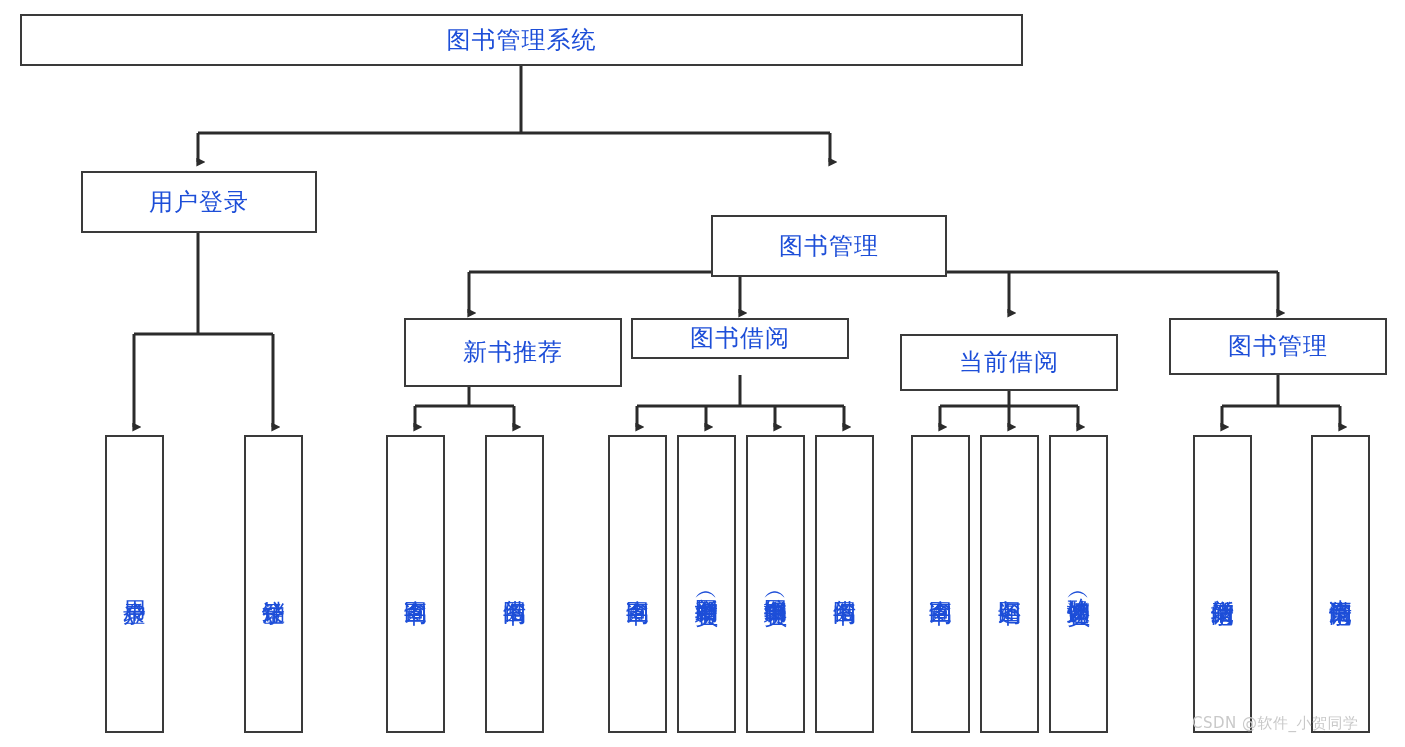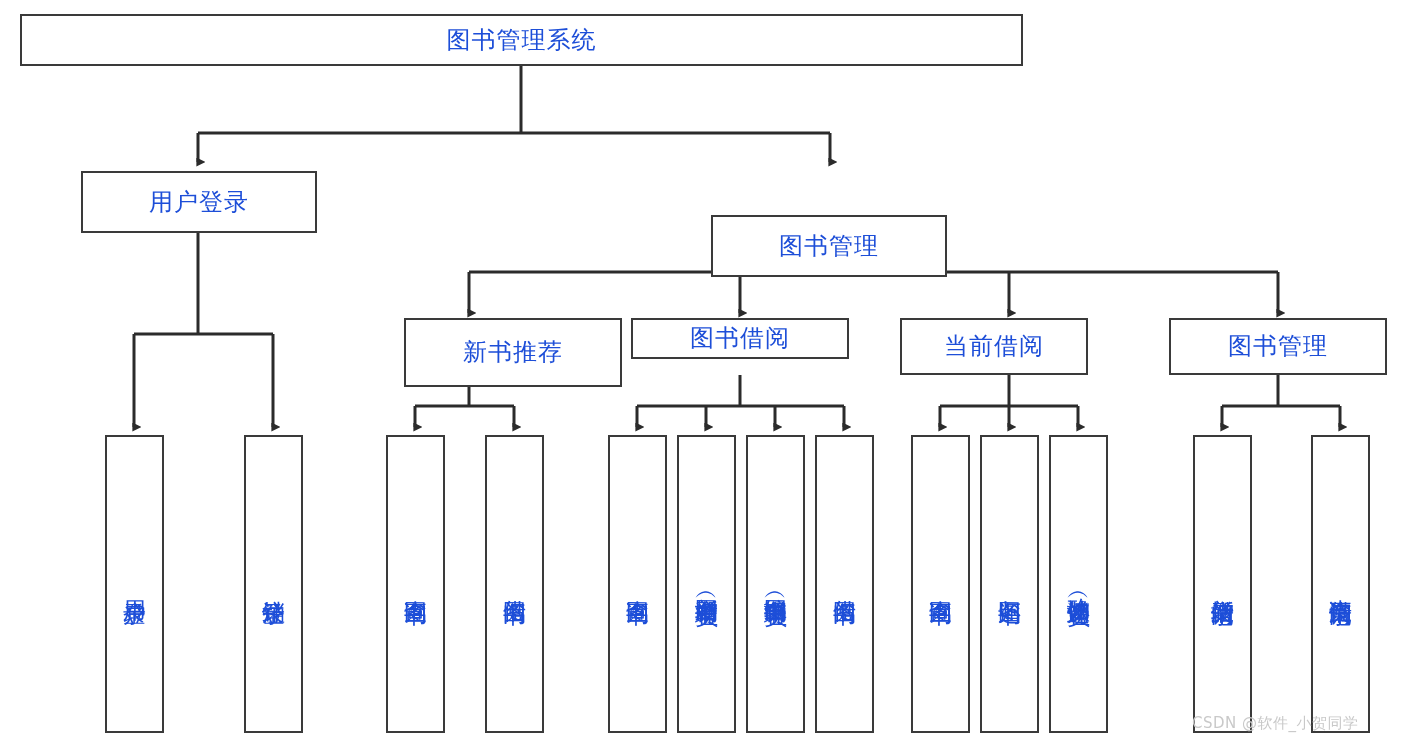--- a/index.html
+++ b/index.html
@@ -130,21 +130,21 @@
   <div class="node horiz" style="left:711px; top:171px; width:236px; height:62px;margin-top:44px;">
     <span>图书管理</span>
   </div>
 
   <div class="node horiz" style="left:360px; top:318px; width:218px; height:69px;margin-left:44px;">
     <span>新书推荐</span>
   </div>
   <div class="node horiz" style="left:631px; top:318px; width:218px; height:41px;">
     <span>图书借阅</span>
   </div>
-  <div class="node horiz" style="left:900px; top:318px; width:188px; height:57px;">
+  <div class="node horiz" style="left:900px; top:334px; width:218px; height:57px;">
     <span>当前借阅</span>
   </div>
   <div class="node horiz" style="left:1169px; top:318px; width:218px; height:57px;">
     <span>图书管理</span>
   </div>
 
   <div class="node vert" style="left:105px; top:435px; width:59px; height:298px;">
     <span class="vtext">用户登录</span>
   </div>
   <div class="node vert" style="left:244px; top:435px; width:59px; height:298px;">

